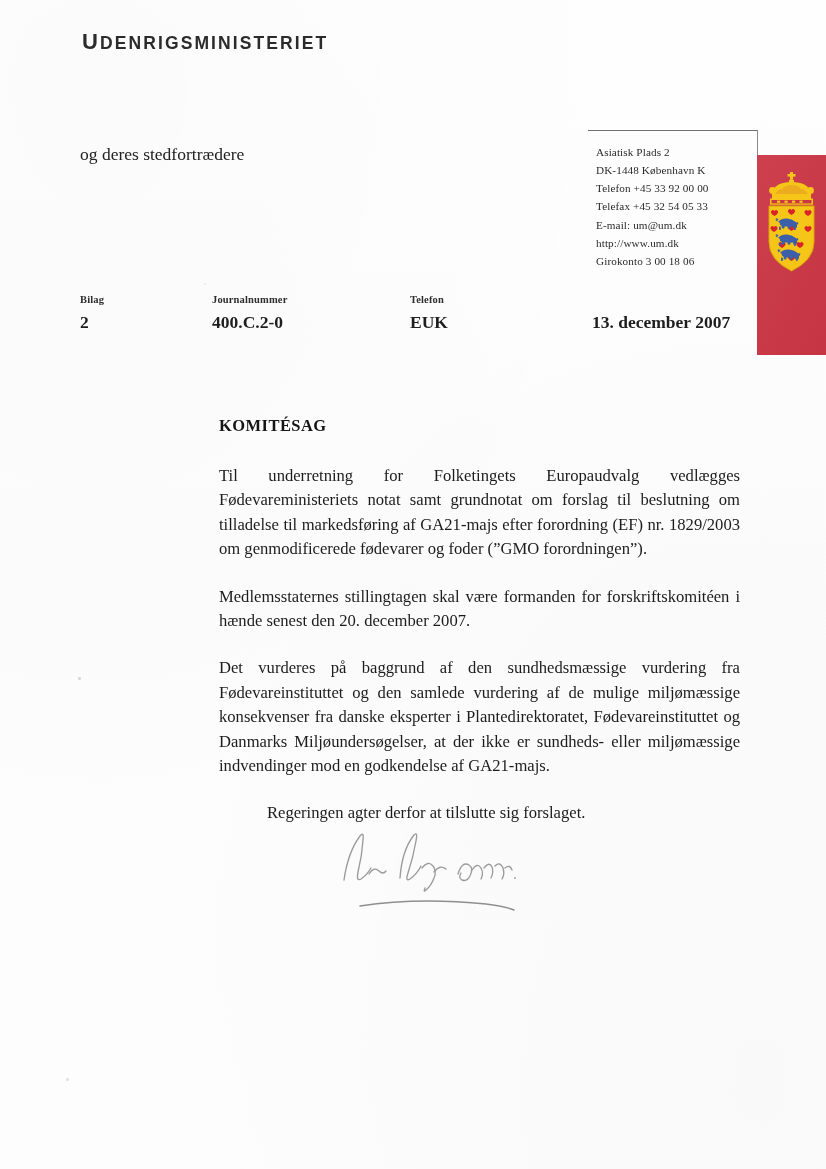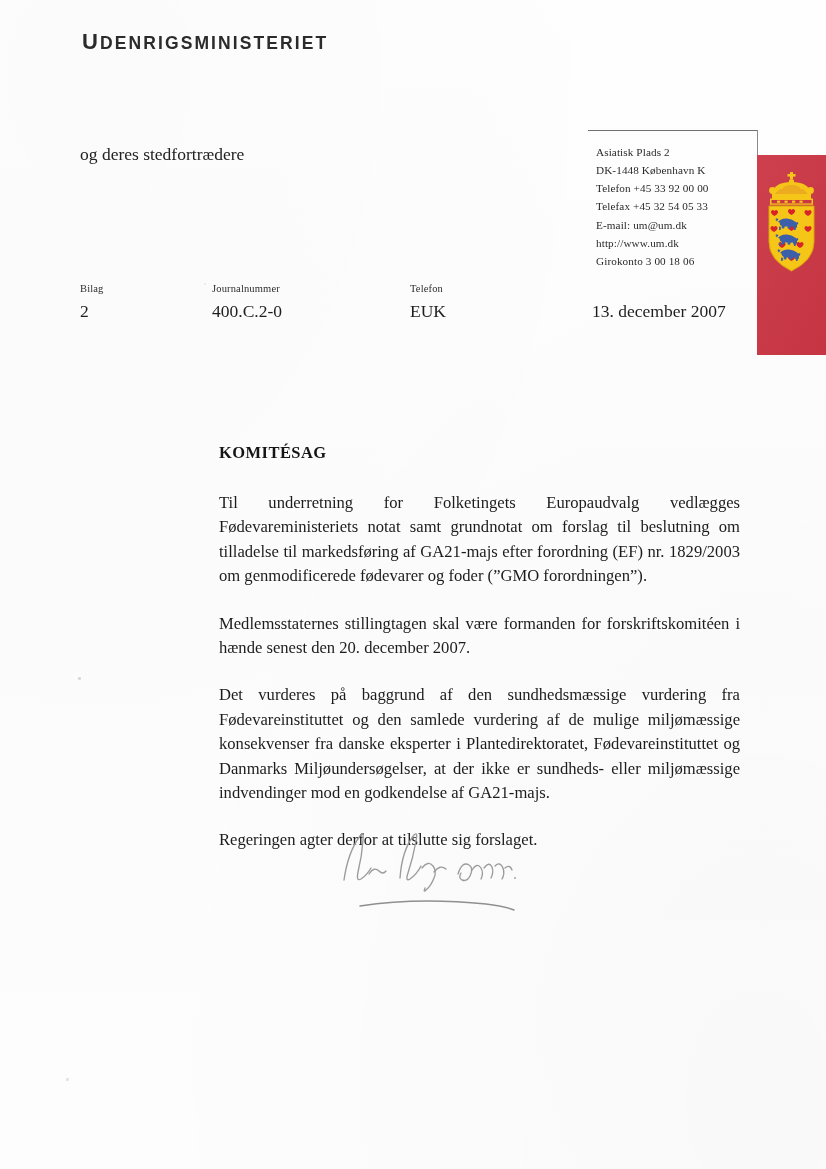--- a/index.html
+++ b/index.html
@@ -93,22 +93,23 @@
     left: 757px;
     top: 168px;
     width: 69px;
     height: 110px;
   }
 
   
   .meta {
     position: absolute;
     left: 80px;
-    top: 283px;
+    top: 294px;
     width: 660px;
+    font-weight: bold;
   }
   .meta-row {
     position: relative;
     height: 18px;
   }
   .meta-label {
     position: absolute;
     font-size: 10.5px;
     color: #2d2d2d;
     letter-spacing: 0.15px;
@@ -120,39 +121,39 @@
   }
   .c1 { left: 0px; }
   .c2 { left: 132px; }
   .c3 { left: 330px; }
   .c4 { left: 512px; }
 
   
   .body-col {
     position: absolute;
     left: 219px;
-    top: 443px;
+    top: 416px;
     width: 521px;
   }
   .doc-title {
     font-size: 16.5px;
     font-weight: bold;
     letter-spacing: 0.45px;
     margin: 0 0 28px 0;
     color: #151515;
   }
   .para {
     font-size: 16.6px;
     line-height: 1.47;
     text-align: justify;
     text-justify: inter-word;
     margin: 0 0 23px 0;
     color: #1c1c1c;
   }
-  .para:last-child { margin-bottom: 0; }
+  .para:last-child { margin-bottom: 0; margin-left: 48px; }
 
   
   .signature {
     position: absolute;
     left: 338px;
     top: 828px;
     width: 210px;
     height: 95px;
   }
 

